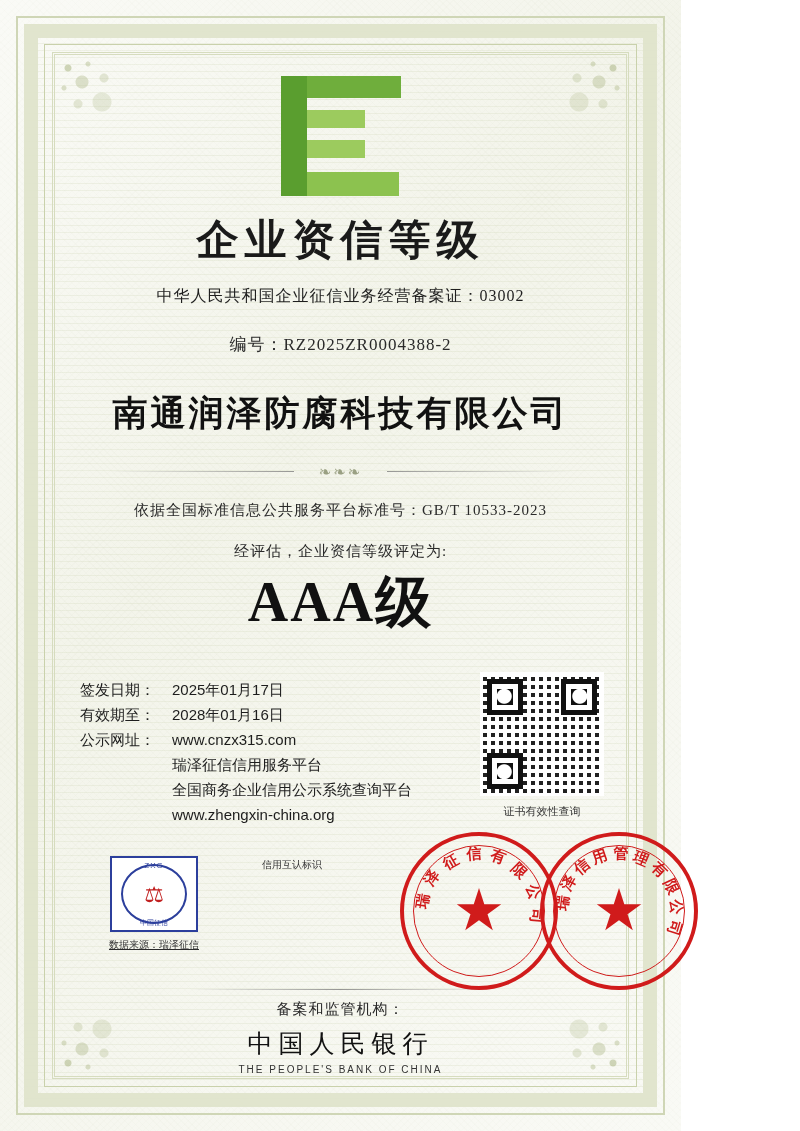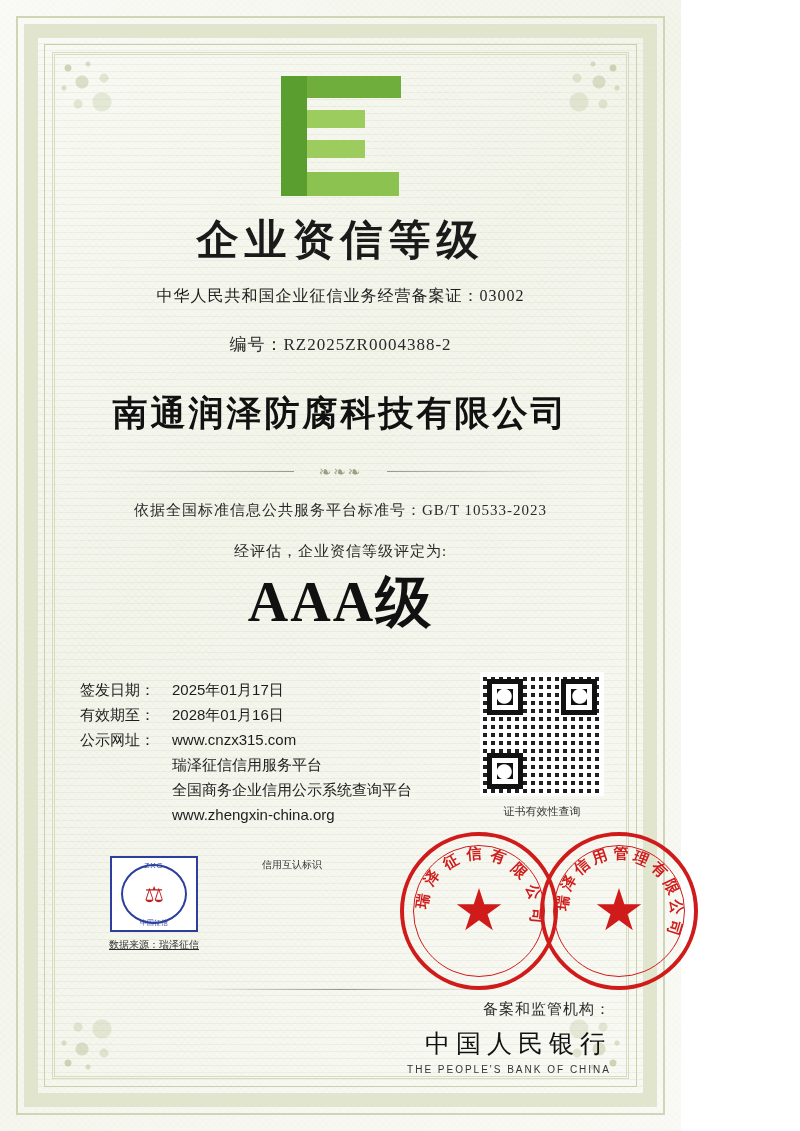--- a/index.html
+++ b/index.html
@@ -254,21 +254,21 @@
     font-size:15px;font-weight:bold;
     transform-origin:0 0;
     white-space:nowrap;
   }
   .seal .inner-ring{
     position:absolute;left:9px;top:9px;right:9px;bottom:9px;border:1px solid #d01b1b;border-radius:50%;
   }
 
   
   .footer{
-    position:absolute;left:0;right:0;bottom:-6px;text-align:right;
+    position:absolute;left:0;right:0;bottom:-6px;text-align:center;
   }
   .footer .line{
     width:56%;height:1px;margin:0 auto 10px;
     background:linear-gradient(to right, rgba(150,150,150,0), rgba(110,110,110,.7), rgba(150,150,150,0));
   }
   .footer .reg{
     font-family:"Liberation Serif", serif;font-size:15px;letter-spacing:1px;
   }
   .footer .bank{
     font-family:"Liberation Serif", serif;font-size:25px;letter-spacing:6px;margin-top:8px;color:#111;

